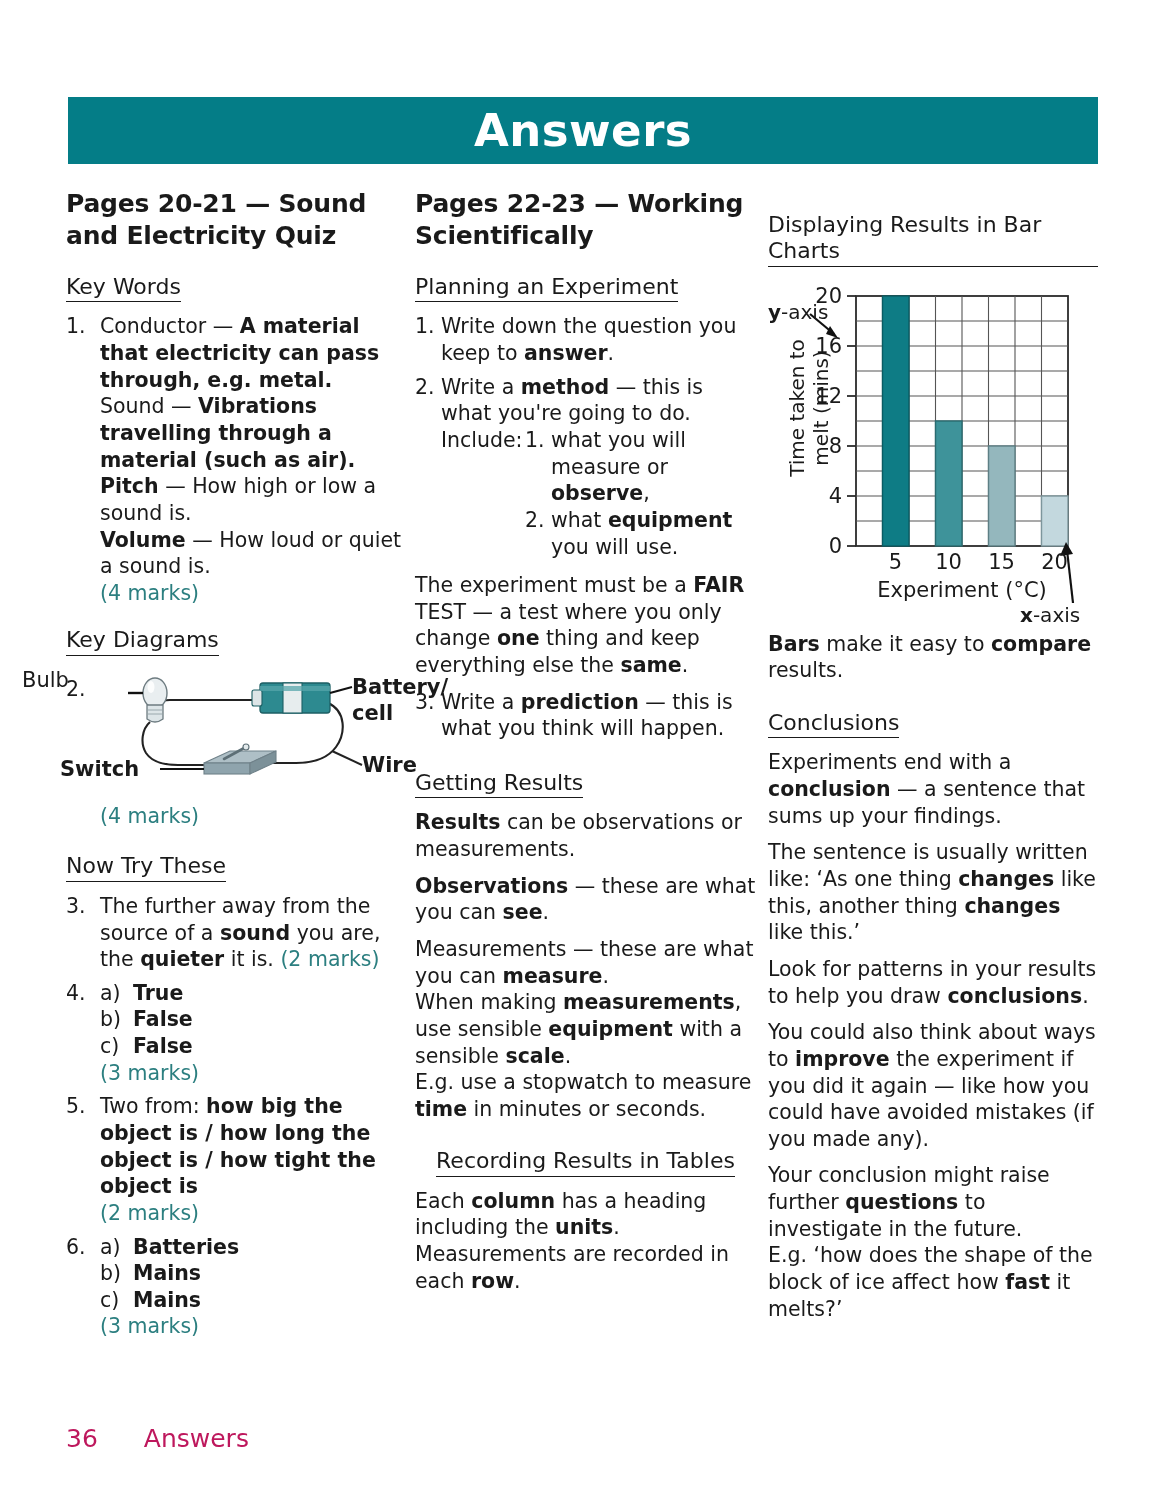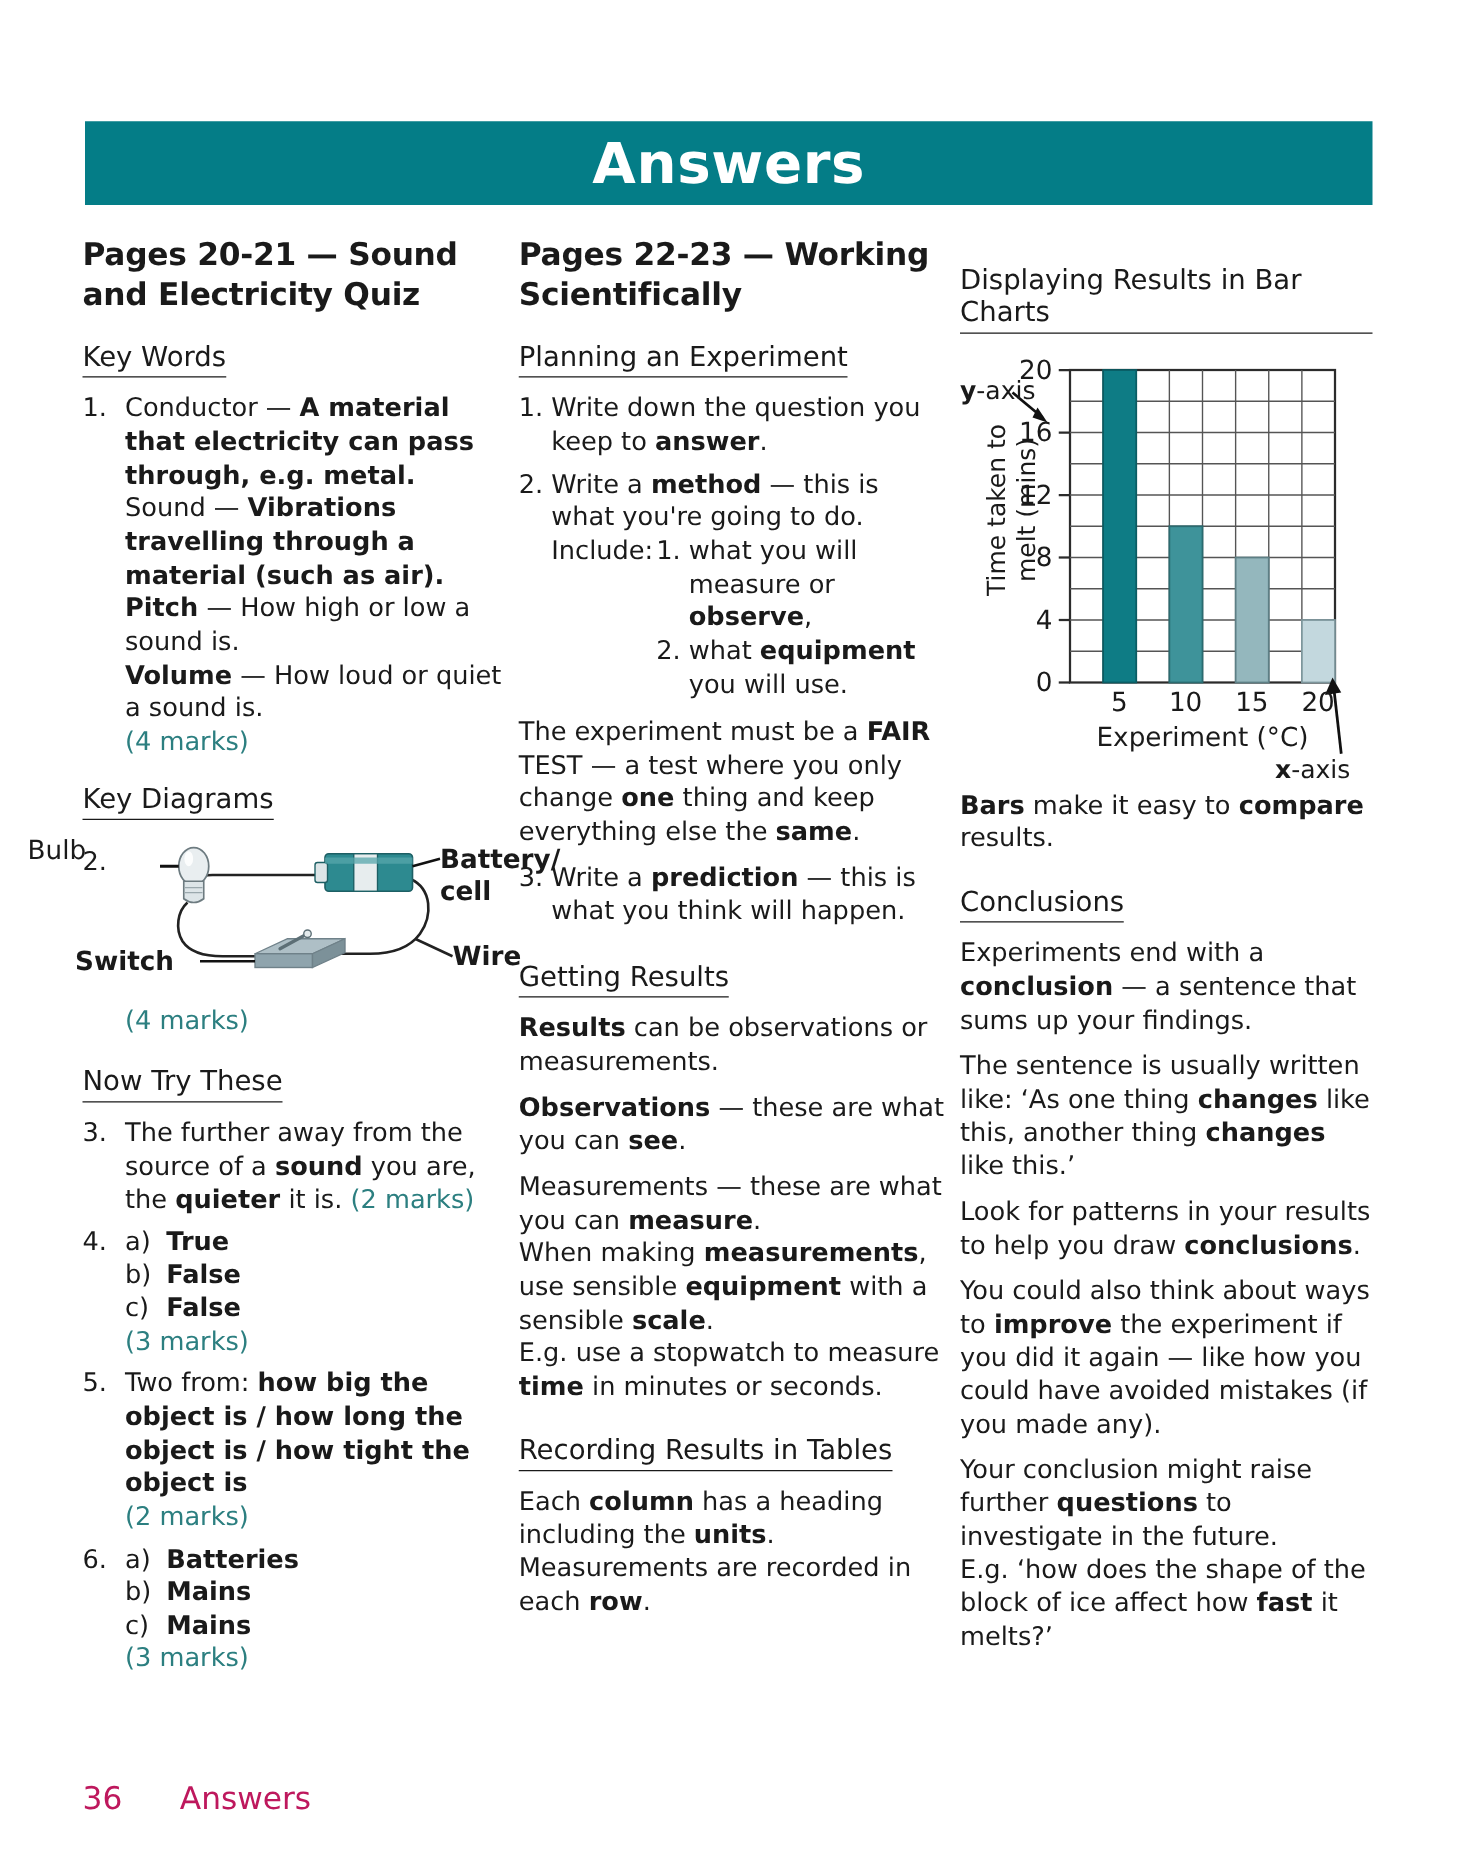--- a/index.html
+++ b/index.html
@@ -319,21 +319,21 @@
       <p class="t"><b>Results</b><span> can be observations or measurements.</span></p>
 
       <p class="t"><b>Observations</b><span> — these are what you can </span><b>see</b><span>.</span></p>
 
       <p class="t tight"><span>Measurements — these are what you can </span><b>measure</b><span>.</span></p>
 
       <p class="t tight"><span>When making </span><b>measurements</b><span>, use sensible </span><b>equipment</b><span> with a sensible </span><b>scale</b><span>.</span></p>
 
       <p class="t"><span>E.g. use a stopwatch to measure </span><b>time</b><span> in minutes or seconds.</span></p>
 
-      <div class="subwrap" style="margin-top:12px;"><h3 class="sub">Recording Results in Tables</h3></div>
+      <div class="subwrap" style="margin-top:12px;text-align:center;"><h3 class="sub">Recording Results in Tables</h3></div>
 
       <p class="t tight"><span>Each </span><b>column</b><span> has a heading including the </span><b>units</b><span>.</span></p>
 
       <p class="t"><span>Measurements are recorded in each </span><b>row</b><span>.</span></p>
 
     </div>
 
     <div class="col c3">
 
       <div class="subwrap" style="margin-top:10px;"><h3 class="sub">Displaying Results in Bar Charts</h3></div>

